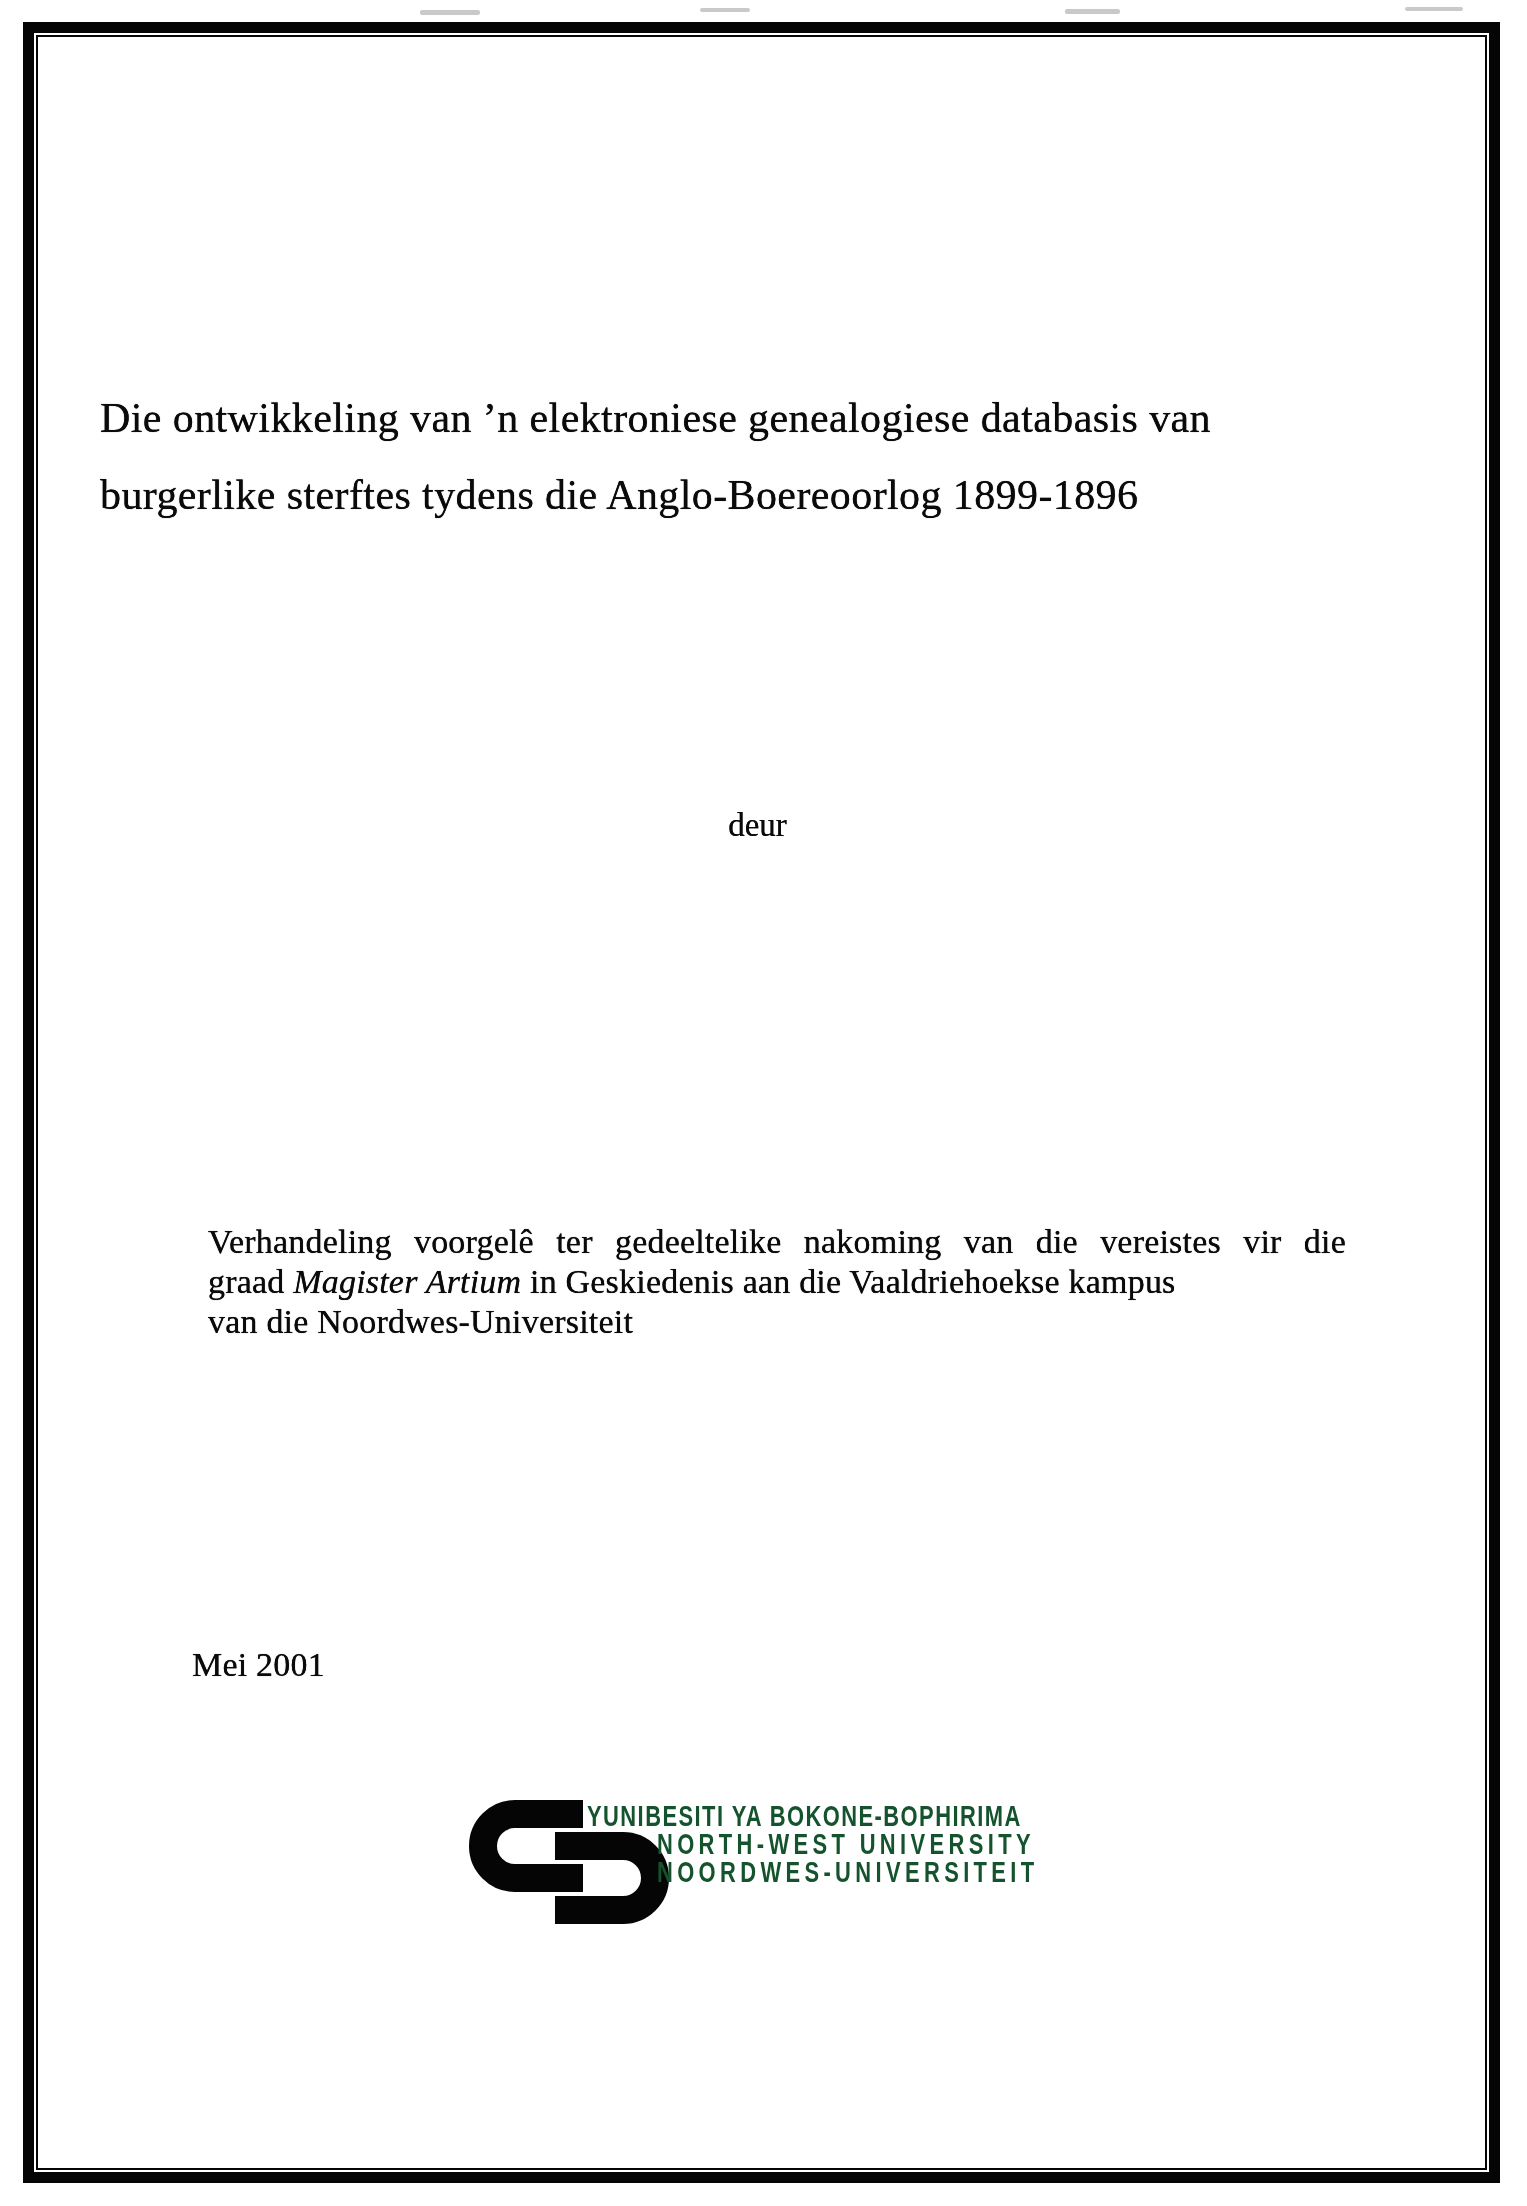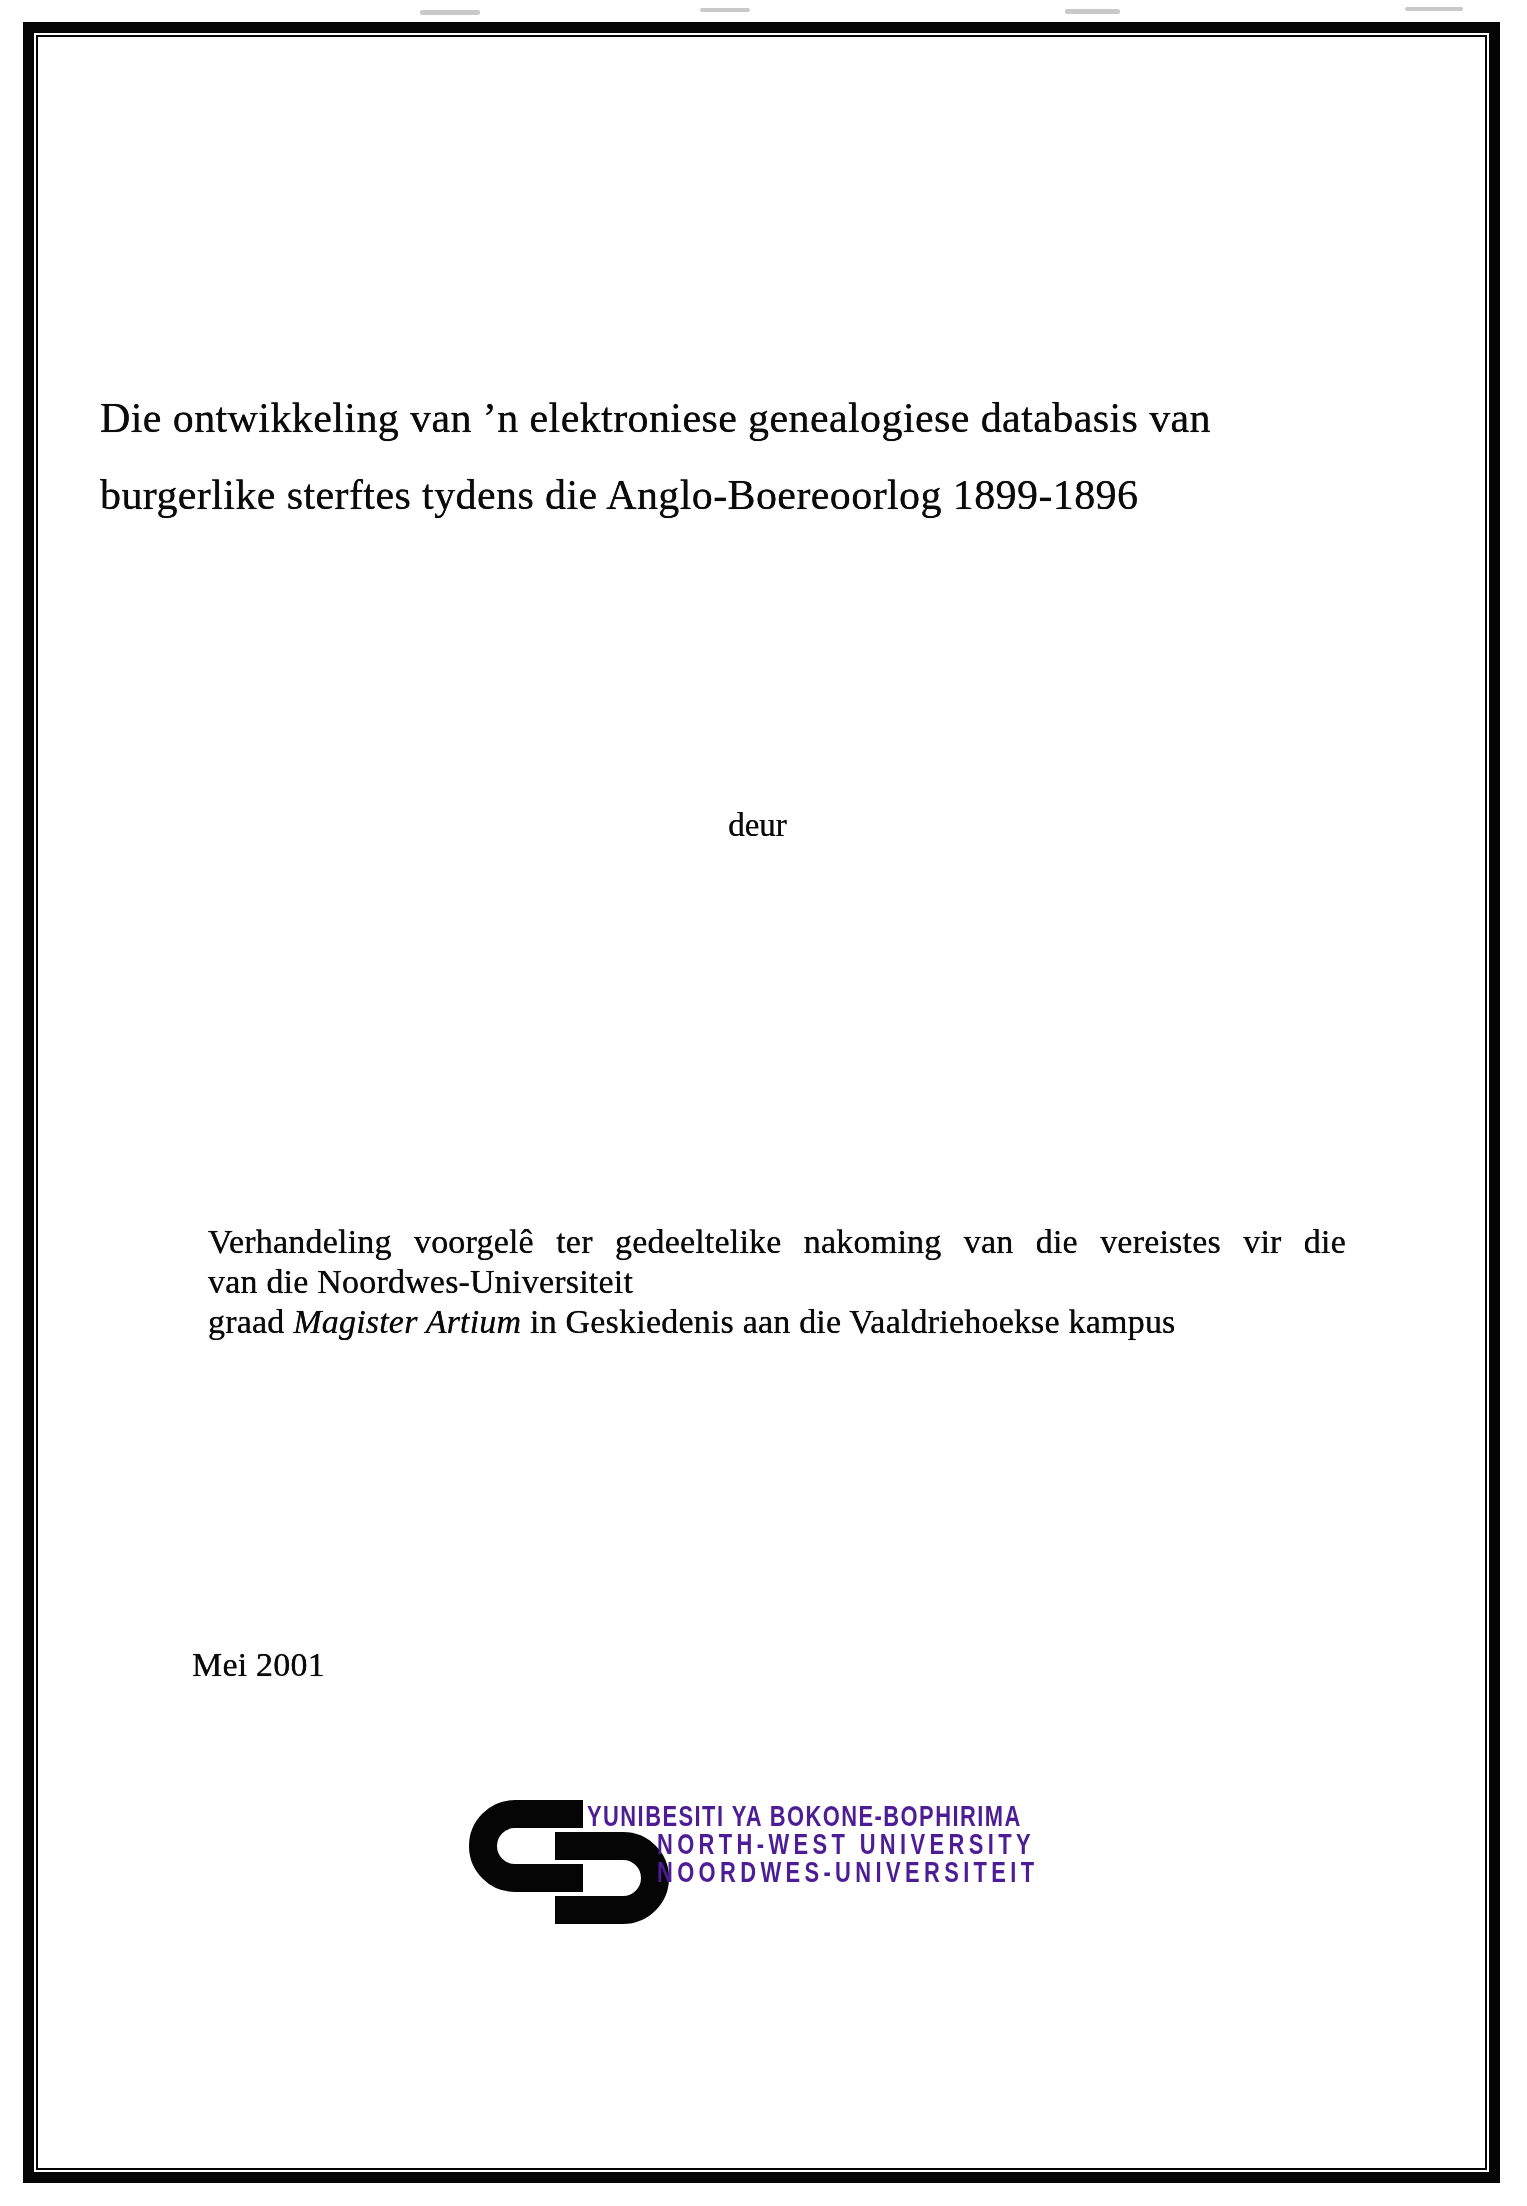--- a/index.html
+++ b/index.html
@@ -89,21 +89,21 @@
     width:208px;height:126px;
   }
   .logo-text{
     position:absolute;
     left:122px;top:4px;
     font-family:"Liberation Sans","DejaVu Sans",sans-serif;
     font-weight:bold;
     font-size:30px;
     line-height:28px;
     white-space:nowrap;
-    color:#4c1d95;
+    color:#14532d;
   }
   .logo-text .ltl{
     transform:scaleX(0.73);
     transform-origin:left center;
     letter-spacing:2px;
   }
   .logo-text .ltl.indent{
     margin-left:70px;
     letter-spacing:6px;
   }
@@ -125,22 +125,22 @@
   <h1 class="thesis-title" style="margin:0;font-weight:normal;">
     <div>Die ontwikkeling van ’n elektroniese genealogiese databasis van</div>
     <div>burgerlike sterftes tydens die Anglo-Boereoorlog 1899-1896</div>
   </h1>
 
   <div class="byline">deur</div>
 
 
   <div class="statement">
     <div class="line-just">Verhandeling voorgelê ter gedeeltelike nakoming van die vereistes vir die</div>
+    <div><span>graad </span><em>Magister Artium</em><span> in Geskiedenis aan die Vaaldriehoekse kampus</span></div>
     <div>van die Noordwes-Universiteit</div>
-    <div><span>graad </span><em>Magister Artium</em><span> in Geskiedenis aan die Vaaldriehoekse kampus</span></div>
   </div>
 
   <div class="supervisor-block">
     <div>Mei 2001</div>
   </div>
 
   <div class="logo">
     <svg class="logo-mark" viewBox="0 0 208 126" xmlns="http://www.w3.org/2000/svg" aria-hidden="true">
 
       <path d="M 90 46 H 158 A 32 32 0 0 1 158 110 H 90" fill="none" stroke="#050505" stroke-width="28" stroke-linecap="butt"></path>

